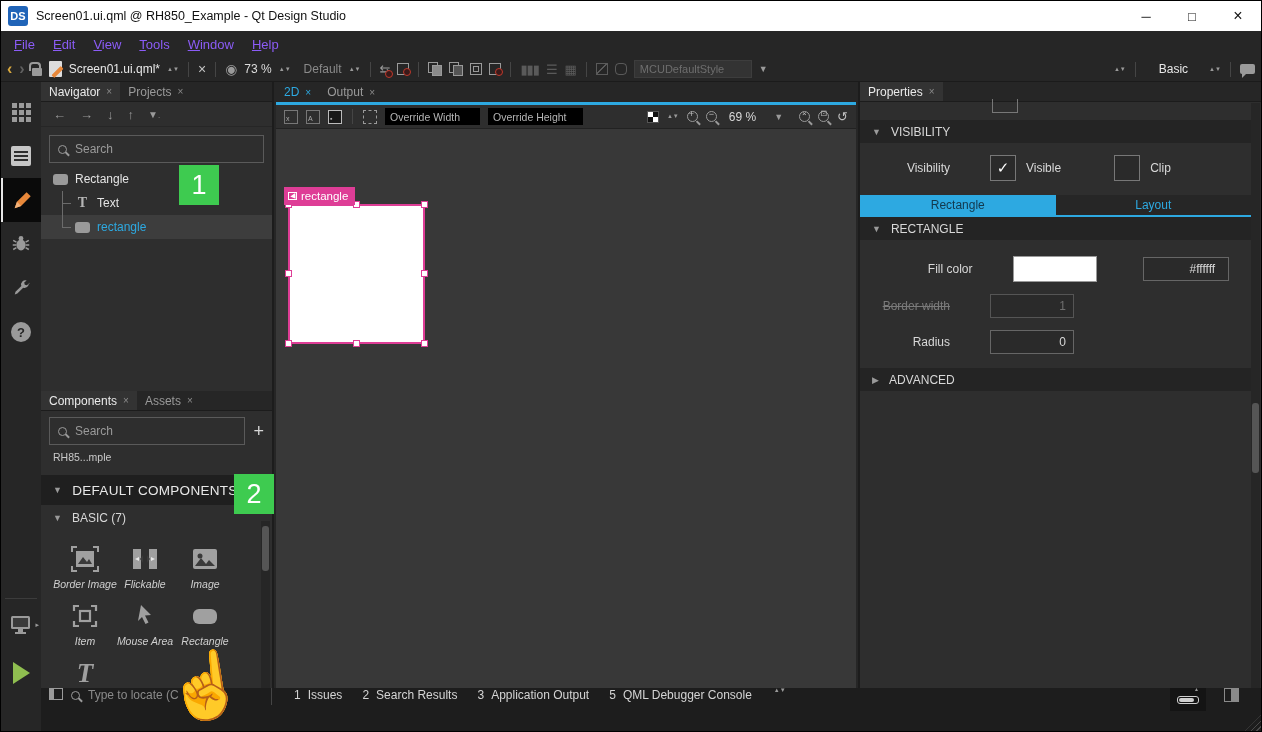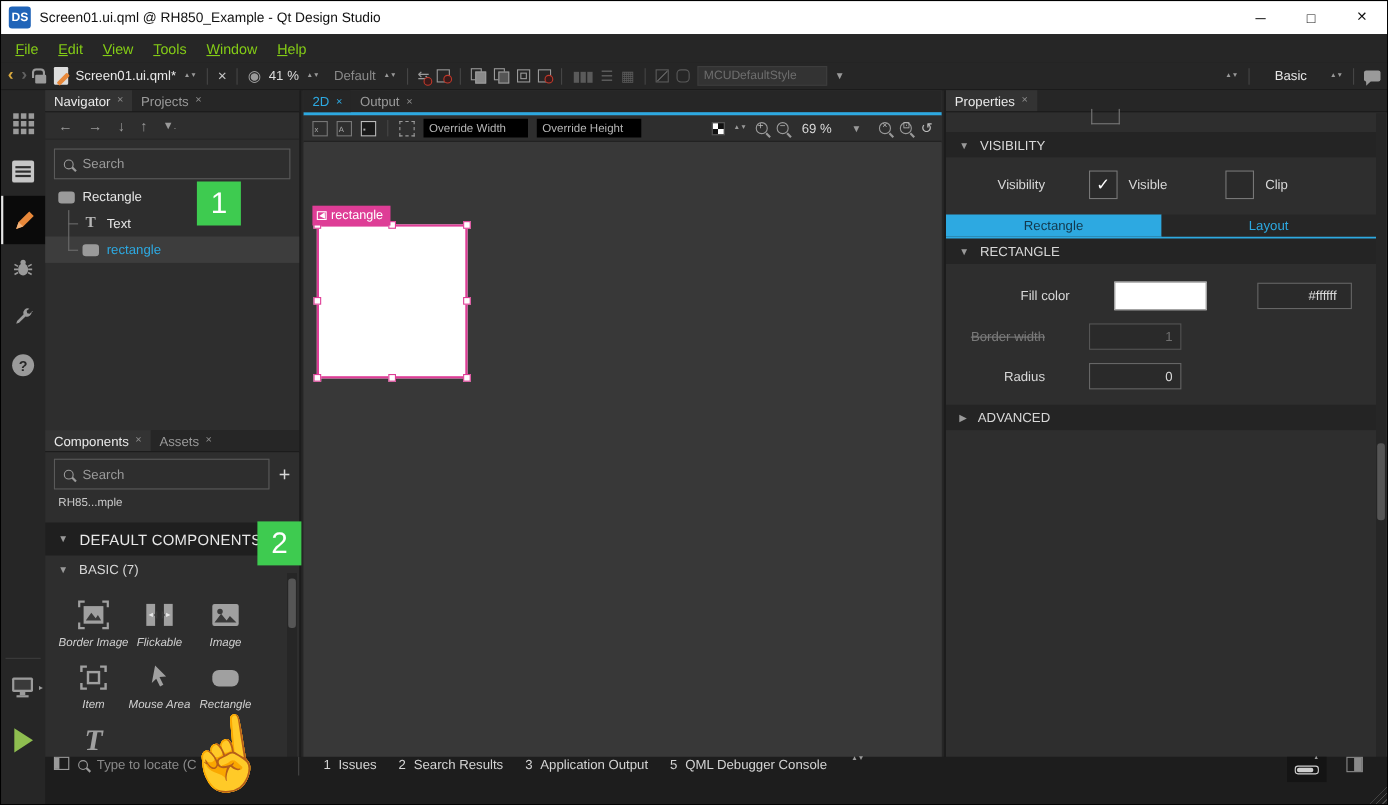--- a/index.html
+++ b/index.html
@@ -13,21 +13,21 @@
   .ds-logo { width:20px; height:20px; margin:0 8px 0 7px; background:#2064b8; border-radius:3px;
              color:#fff; font-size:11px; font-weight:bold; display:flex; align-items:center; justify-content:center; }
   .title-text { font-size:12.5px; color:#111; }
   .win-btns { margin-left:auto; display:flex; height:100%; }
   .win-btn { width:46px; height:100%; display:flex; align-items:center; justify-content:center;
              font-size:13px; color:#111; }
 
   
   .menubar { position:absolute; top:30px; left:0; right:0; height:26px; background:#262626;
              display:flex; align-items:center; padding-left:4px; }
-  .menu-item { display:inline-block; color:#84cc16; font-size:13px; padding:4px 9px;text-align:center; }
+  .menu-item { display:inline-block; color:#8b5cf6; font-size:13px; padding:4px 9px;text-align:center; }
   .menu-item::first-letter { text-decoration:underline; }
 
   
   .toolbar { position:absolute; top:56px; left:0; right:0; height:25px; background:#262626;
              border-bottom:1px solid #1b1b1b; display:flex; align-items:center; padding:0 6px; gap:7px;
              color:#9a9a9a; font-size:12px; }
   .tb-sep { width:1px; height:15px; background:#454545; margin:0 2px; }
   .glyph { color:#9a9a9a; font-size:13px; line-height:1; }
   .spin { display:inline-flex; flex-direction:column; font-size:6px; line-height:5px; color:#9a9a9a; }
   .lock-ic { position:relative; width:10px; height:8px; background:#9a9a9a; border-radius:1px; margin-top:5px; }
@@ -200,21 +200,21 @@
     <span class="glyph" style="color:#d9a93e;font-size:16px;font-weight:bold;">‹</span>
     <span class="glyph" style="font-size:16px;font-weight:bold;opacity:.5;">›</span>
     <span class="lock-ic"></span>
     <span class="doc-ic"></span>
     <span style="color:#e8e8e8;">Screen01.ui.qml*</span>
     <span class="spin">▲▼</span>
     <span class="tb-sep"></span>
     <span class="glyph" style="font-size:14px;color:#c4c4c4;">×</span>
     <span class="tb-sep"></span>
     <span class="glyph" style="font-size:14px;">◉</span>
-    <span style="color:#dcdcdc;">41 %</span>
+    <span style="color:#dcdcdc;">73 %</span>
     <span class="spin">▲▼</span>
     <span style="color:#8a8a8a;margin-left:6px;">Default</span>
     <span class="spin">▲▼</span>
     <span class="tb-sep"></span>
     <span class="glyph reddot" style="font-size:13px;">⇆</span>
     <span class="sq-ic reddot"></span>
     <span class="tb-sep"></span>
     <span class="dbl-sq">
         <i></i>
         <i></i>

